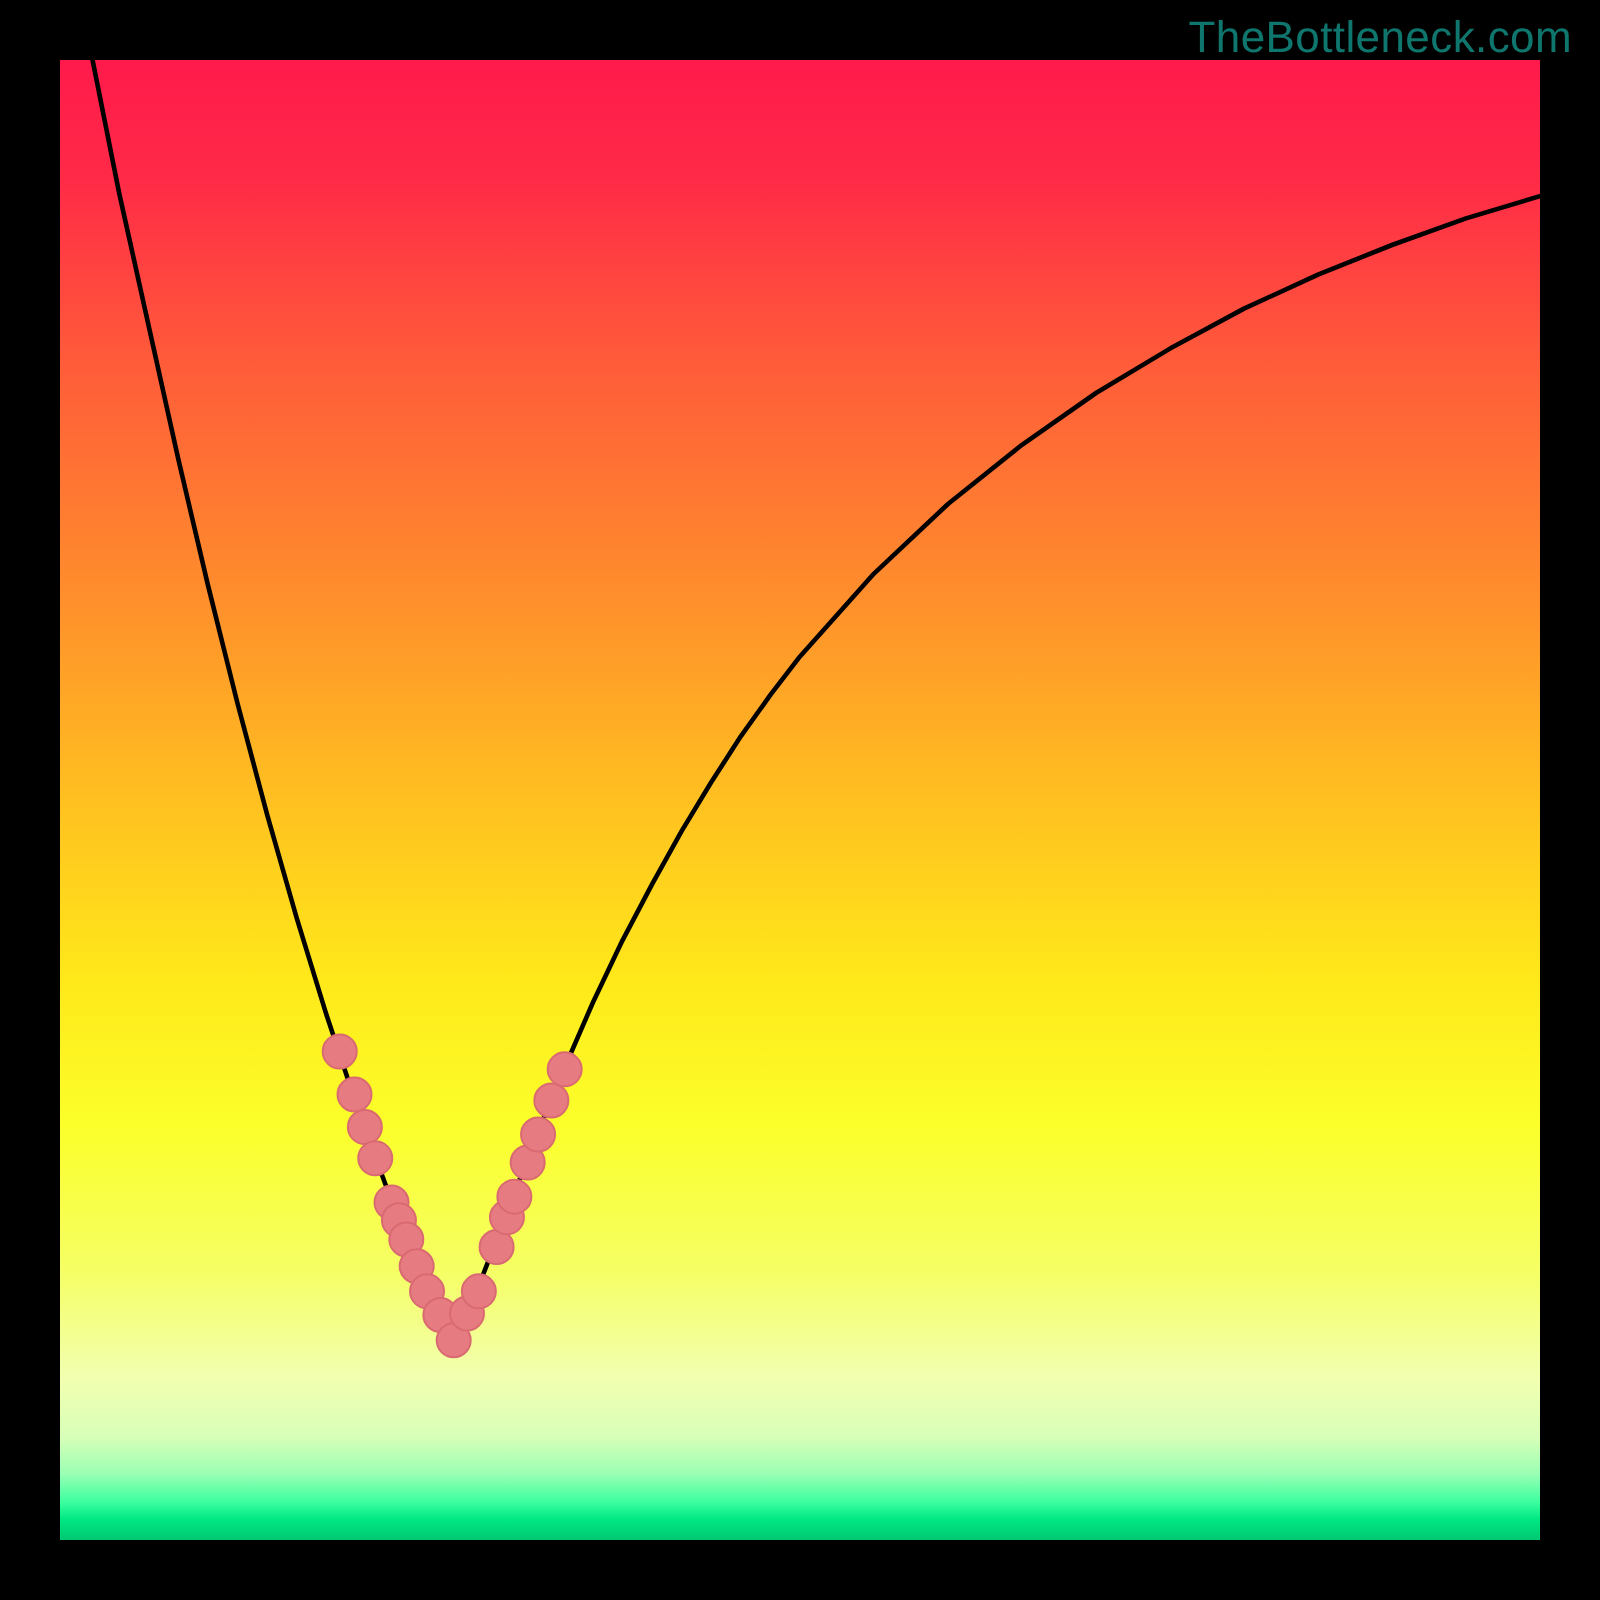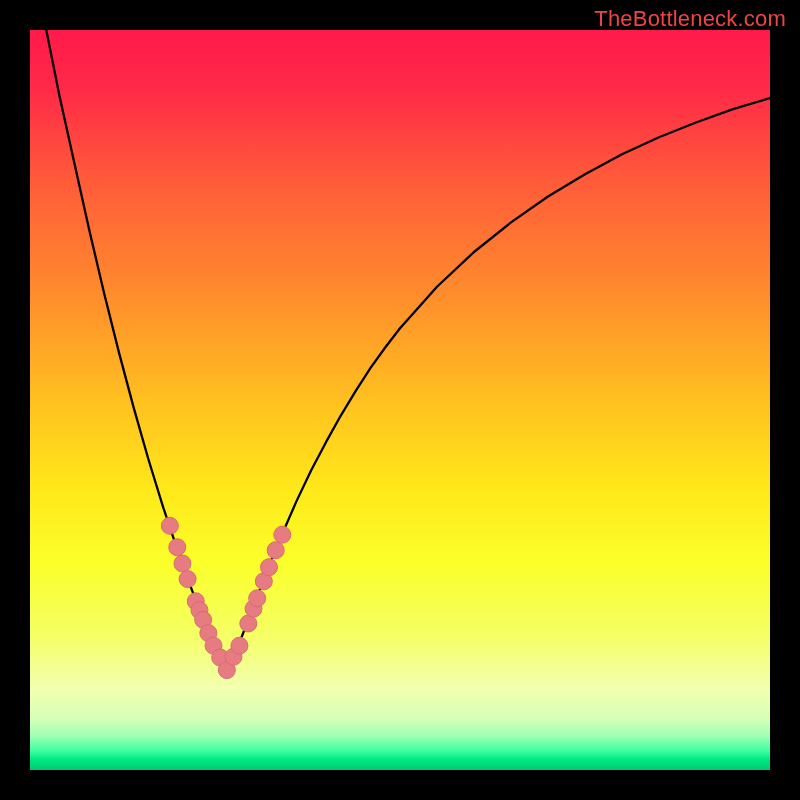--- a/index.html
+++ b/index.html
@@ -36,21 +36,21 @@
     position: absolute;
     left: 0;
     top: 0;
     width: 100%;
     height: 100%;
   }
   .watermark {
     position: absolute;
     top: 6px;
     right: 14px;
-    color: #ef4444;
+    color: #0f766e;
     font-size: 22px;
     font-weight: 500;
     letter-spacing: 0.2px;
   }
 </style>
 </head>
 <body>
 
 <div class="frame">
 

